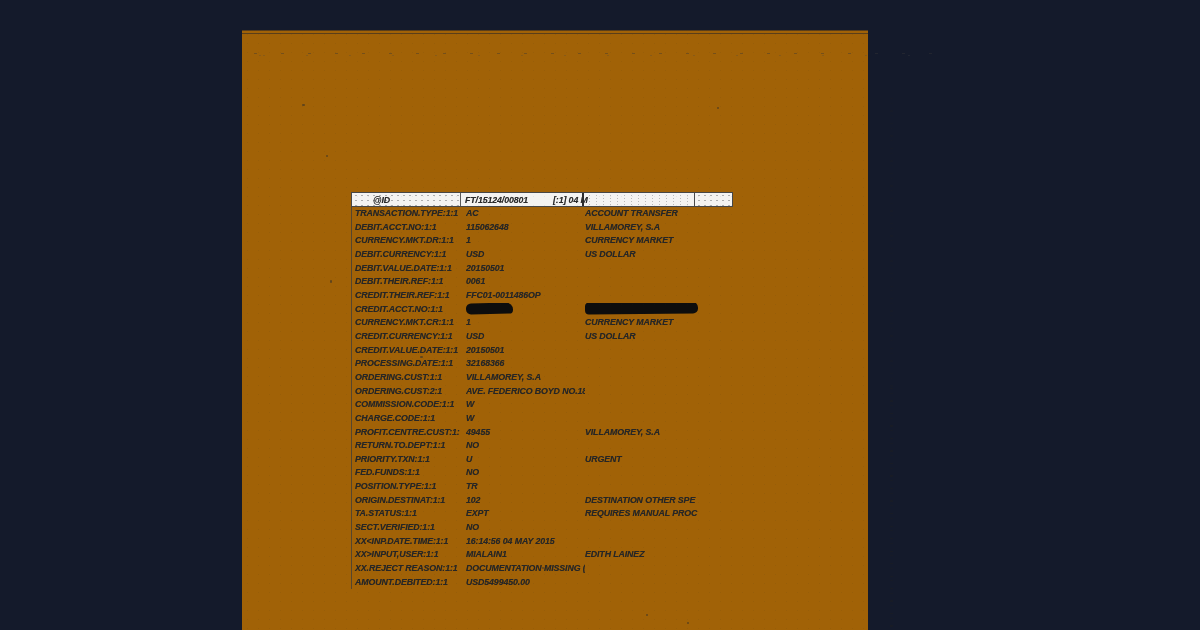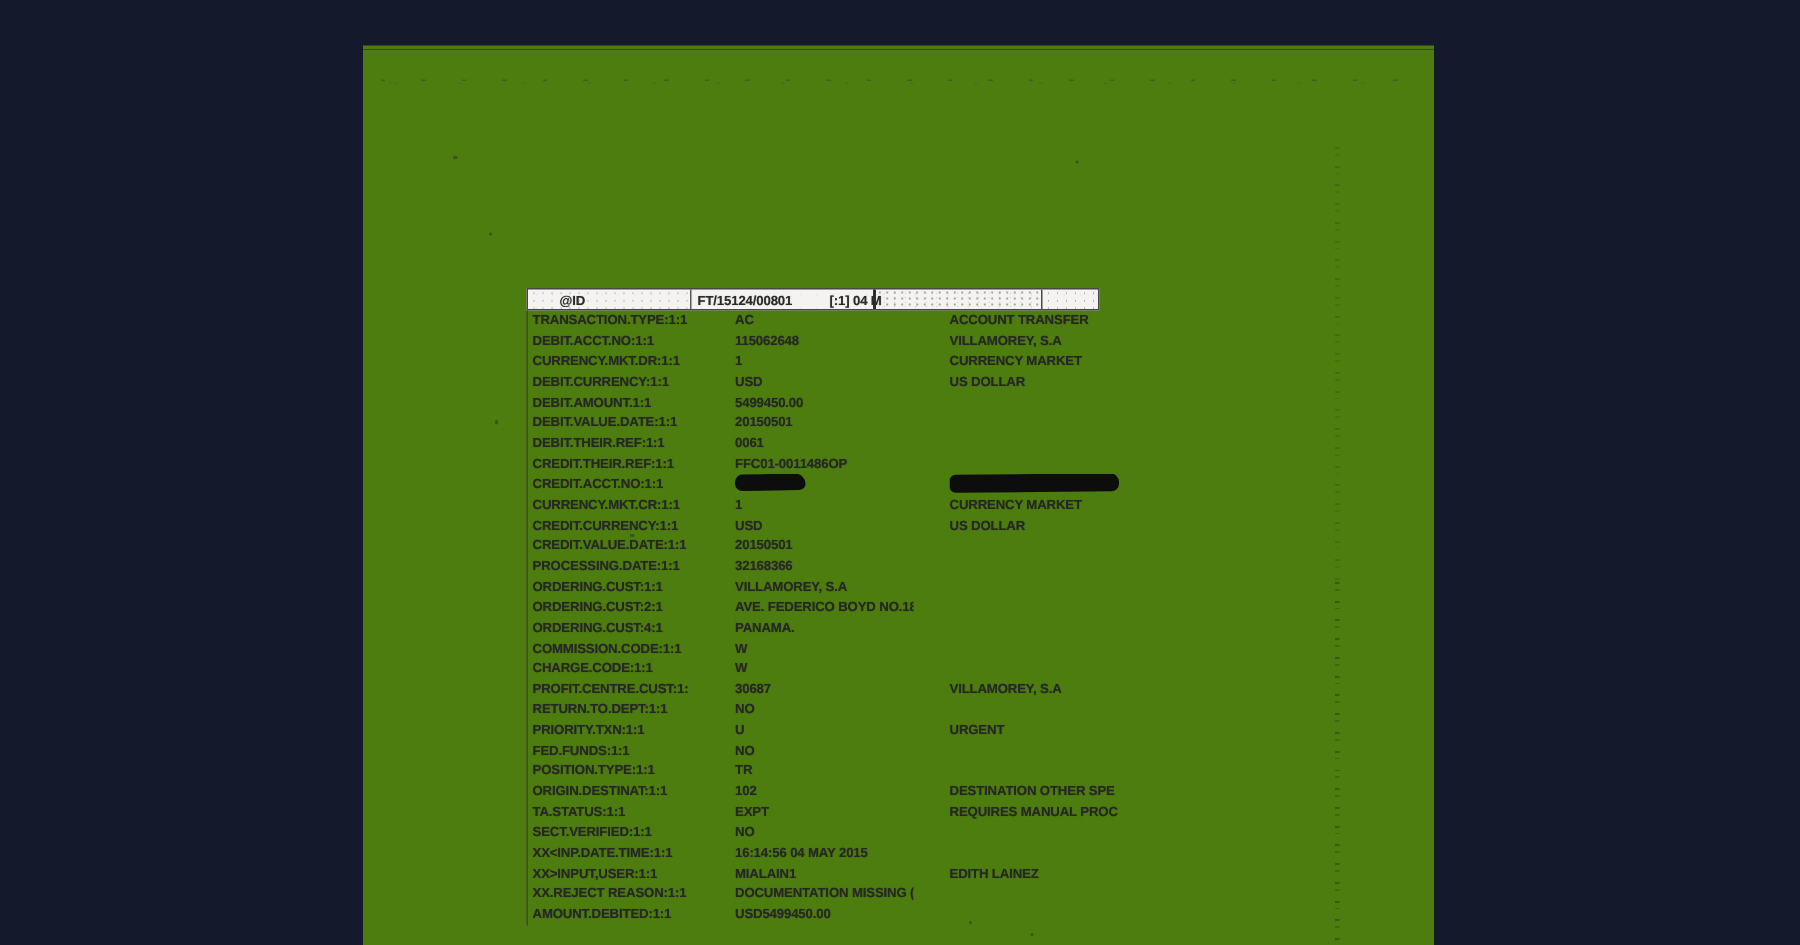--- a/index.html
+++ b/index.html
@@ -2,22 +2,23 @@
 <html><head>
 <meta charset="utf-8">
 <style>
   html,body{margin:0;padding:0;}
   body{
     width:1200px;height:630px;overflow:hidden;position:relative;
     background:#141a2b;
     font-family:"Liberation Sans","DejaVu Sans",sans-serif;
   }
   .paper{
-    position:absolute;left:242px;top:30px;width:714px;height:600px;
-    background:#4d7c0f;
+    position:absolute;left:242px;top:30px;width:626px;height:600px;
+    background:#a16207;
+    font-style:italic;
   }
   
   .paper::after{
     content:"";position:absolute;inset:0;pointer-events:none;opacity:.10;
     background-image:radial-gradient(rgba(40,40,40,.7) .5px,transparent .6px);
     background-size:11px 9px;
   }
   .scan-streaks{
     position:absolute;top:0;left:0;right:0;height:5px;
     background:repeating-linear-gradient(180deg,rgba(20,26,43,.5) 0 1px,rgba(20,26,43,0) 1px 2.6px);
@@ -64,21 +65,21 @@
   .hver{width:29px;}
   .htail{width:113px;border-left:2px solid #2c2c2c;border-right:1px solid #4a4a4a;}
   .htail2{flex:1;}
 
   .rows{
     position:absolute;left:109px;top:177px;width:604px;
     border-left:1px solid rgba(60,60,60,.75);
   }
   .row{
     display:grid;grid-template-columns:114px 119px 1fr;
-    height:13.66px;line-height:13.66px;white-space:nowrap;gap:24px;
+    height:13.66px;line-height:13.66px;white-space:nowrap;
   }
   .c{
     font-size:8.8px;font-weight:700;color:#262626;overflow:hidden;
     text-shadow:0 0 .6px rgba(38,38,38,.55);letter-spacing:-.1px;
   }
   .c.label{padding-left:3px;}
   .redact{display:inline-block;background:#0d0d0d;vertical-align:middle;}
   .redact-value{width:47px;height:11px;border-radius:5px 7px 4px 5px;transform:rotate(-1.2deg);margin-top:-2px;}
   .redact-desc{width:113px;height:12px;border-radius:4px 6px 5px 4px;transform:rotate(-.6deg);margin-top:-2px;}
 </style>
@@ -126,25 +127,20 @@
     <span class="c value">1</span>
     <span class="c desc">CURRENCY MARKET</span>
   </div>
 
   <div class="row">
     <span class="c label">DEBIT.CURRENCY:1:1</span>
     <span class="c value">USD</span>
     <span class="c desc">US DOLLAR</span>
   </div>
 
-  <div class="row">
-    <span class="c label">DEBIT.AMOUNT.1:1</span>
-    <span class="c value">5499450.00</span>
-    <span class="c desc"></span>
-  </div>
 
   <div class="row">
     <span class="c label">DEBIT.VALUE.DATE:1:1</span>
     <span class="c value">20150501</span>
     <span class="c desc"></span>
   </div>
 
   <div class="row">
     <span class="c label">DEBIT.THEIR.REF:1:1</span>
     <span class="c value">0061</span>
@@ -193,41 +189,36 @@
     <span class="c desc"></span>
   </div>
 
   <div class="row">
     <span class="c label">ORDERING.CUST:2:1</span>
     <span class="c value">AVE. FEDERICO BOYD NO.18</span>
     <span class="c desc"></span>
   </div>
 
 
-  <div class="row">
-    <span class="c label">ORDERING.CUST:4:1</span>
-    <span class="c value">PANAMA.</span>
-    <span class="c desc"></span>
-  </div>
 
   <div class="row">
     <span class="c label">COMMISSION.CODE:1:1</span>
     <span class="c value">W</span>
     <span class="c desc"></span>
   </div>
 
   <div class="row">
     <span class="c label">CHARGE.CODE:1:1</span>
     <span class="c value">W</span>
     <span class="c desc"></span>
   </div>
 
   <div class="row">
     <span class="c label">PROFIT.CENTRE.CUST:1:</span>
-    <span class="c value">30687</span>
+    <span class="c value">49455</span>
     <span class="c desc">VILLAMOREY, S.A</span>
   </div>
 
   <div class="row">
     <span class="c label">RETURN.TO.DEPT:1:1</span>
     <span class="c value">NO</span>
     <span class="c desc"></span>
   </div>
 
   <div class="row">

